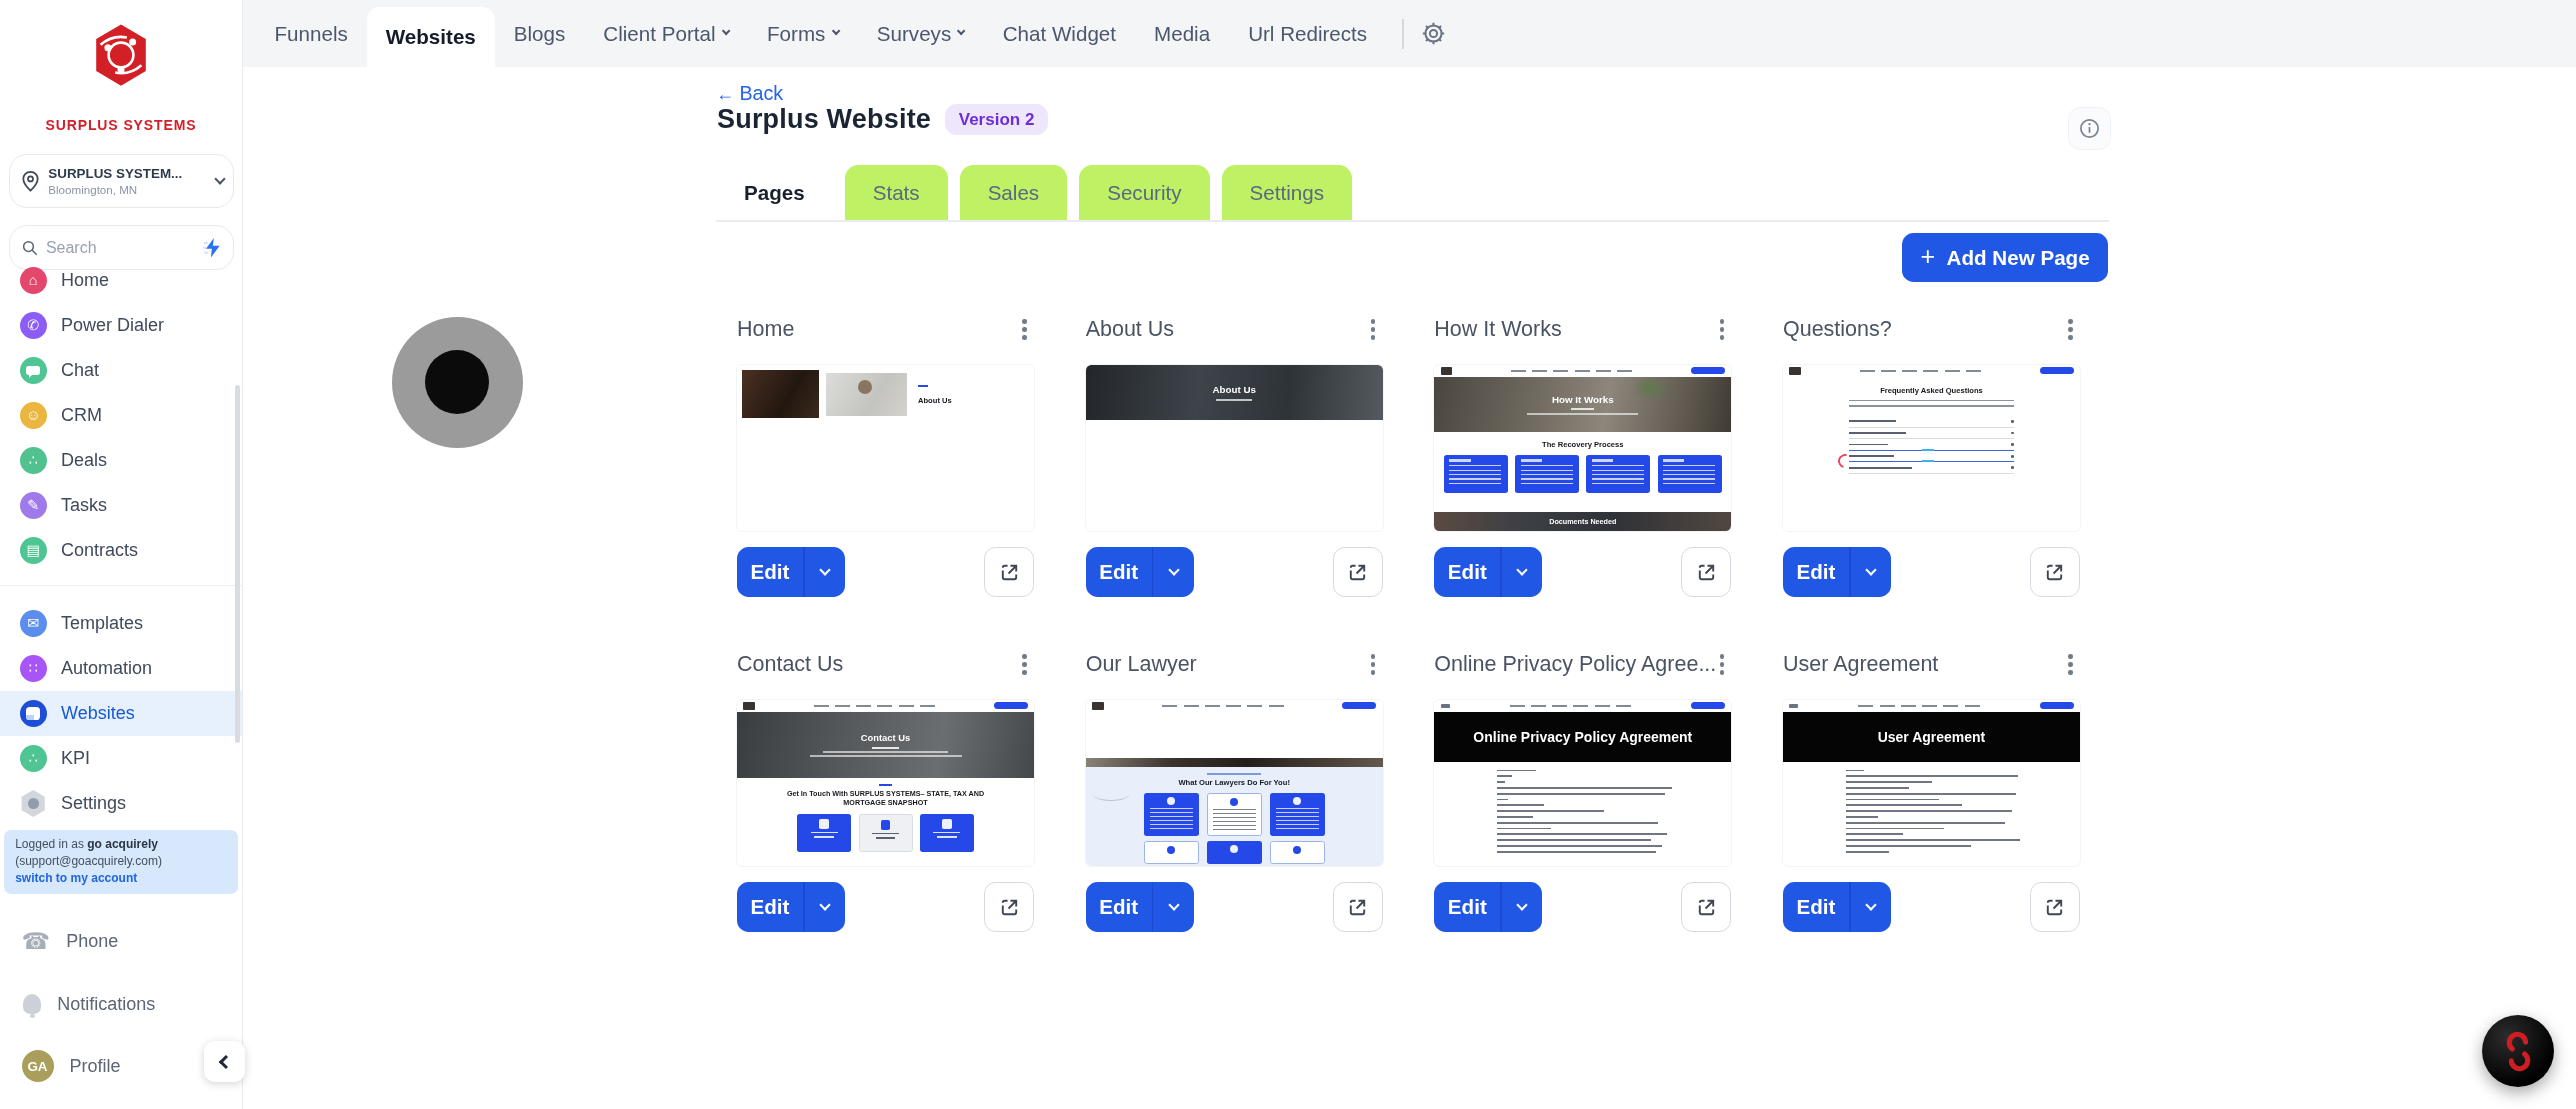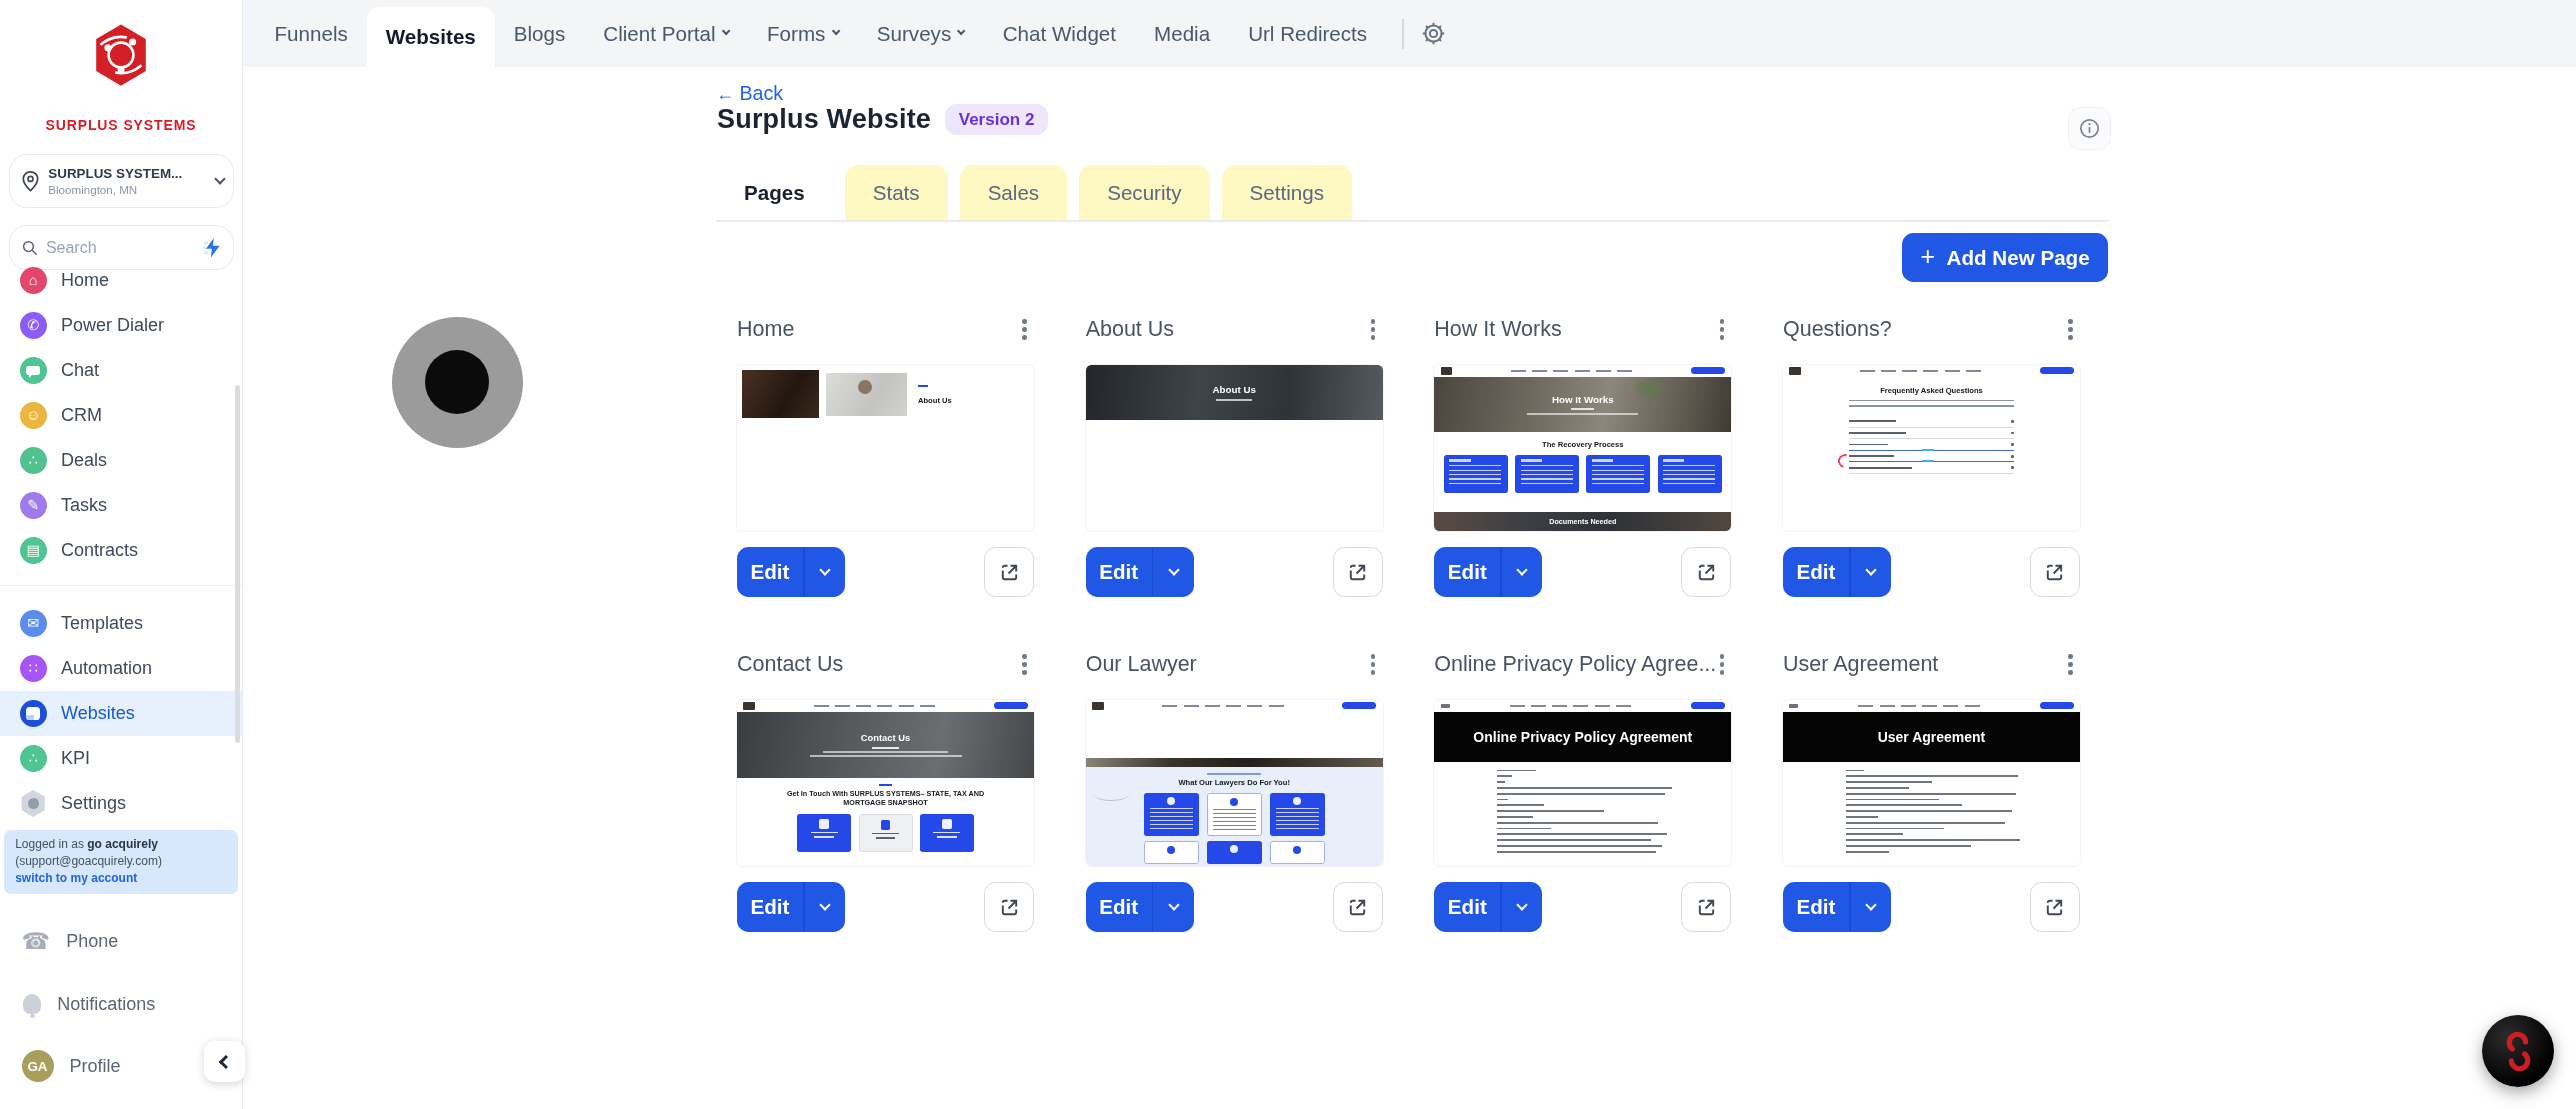--- a/index.html
+++ b/index.html
@@ -57,21 +57,21 @@
 
   
   .back-link { position:absolute; left:716px; top:82px; font-size:19.7px; color:#2563eb; cursor:pointer; }
   .back-link .arr { font-size:18px; margin-right:5.4px; }
   .page-title-row { position:absolute; left:717px; top:104px; display:flex; align-items:center; gap:14.3px; }
   .page-title { font-size:27px; font-weight:700; color:#1b2433; letter-spacing:0.2px; }
   .version-badge { background:#eee7fc; color:#6d2ed8; font-size:17px; font-weight:600; padding:5.4px 13.4px; border-radius:11.6px; }
   .info-btn { position:absolute; left:2068px; top:107px; width:43px; height:43px; border:1.8px solid #f0f1f4; background:#fbfbfd; border-radius:12.5px; display:flex; align-items:center; justify-content:center; cursor:pointer; }
 
   .tabs { position:absolute; left:716px; top:165px; display:flex; gap:12px; }
-  .tab { height:56px; padding:0 28px; display:flex; align-items:center; font-size:20.6px; color:#5a6880; background:#fef9c3; border-radius:13.4px 13.4px 0 0; cursor:pointer; }
+  .tab { height:56px; padding:0 28px; display:flex; align-items:center; font-size:20.6px; color:#5a6880; background:#bef264; border-radius:13.4px 13.4px 0 0; cursor:pointer; }
   .tab.active { background:#fff; color:#19212f; font-weight:600; }
   .tabline { position:absolute; left:716px; top:220px; width:1393px; height:1.8px; background:#e9ebef; }
   .add-btn { position:absolute; left:1902px; top:233px; width:206px; height:49px; background:#2057e5; border-radius:11.6px; color:#fff; font-size:20.6px; font-weight:600; display:flex; align-items:center; justify-content:center; gap:11.6px; cursor:pointer; }
   .add-btn .plus { font-size:25px; font-weight:400; margin-top:-2.7px; }
 
   
   .grid { position:absolute; left:737px; top:317px; width:1343px; display:grid; grid-template-columns:repeat(4,297px); justify-content:space-between; row-gap:55px; }
   .c-head { display:flex; justify-content:space-between; align-items:center; height:25px; margin-bottom:23px; }
   .c-title { font-size:21.5px; color:#495362; white-space:nowrap; overflow:hidden; }
   .kebab { width:4.5px; height:4.5px; border-radius:50%; background:#707a89; box-shadow:0 -8px 0 #707a89, 0 8px 0 #707a89; margin-right:7.2px; cursor:pointer; }

